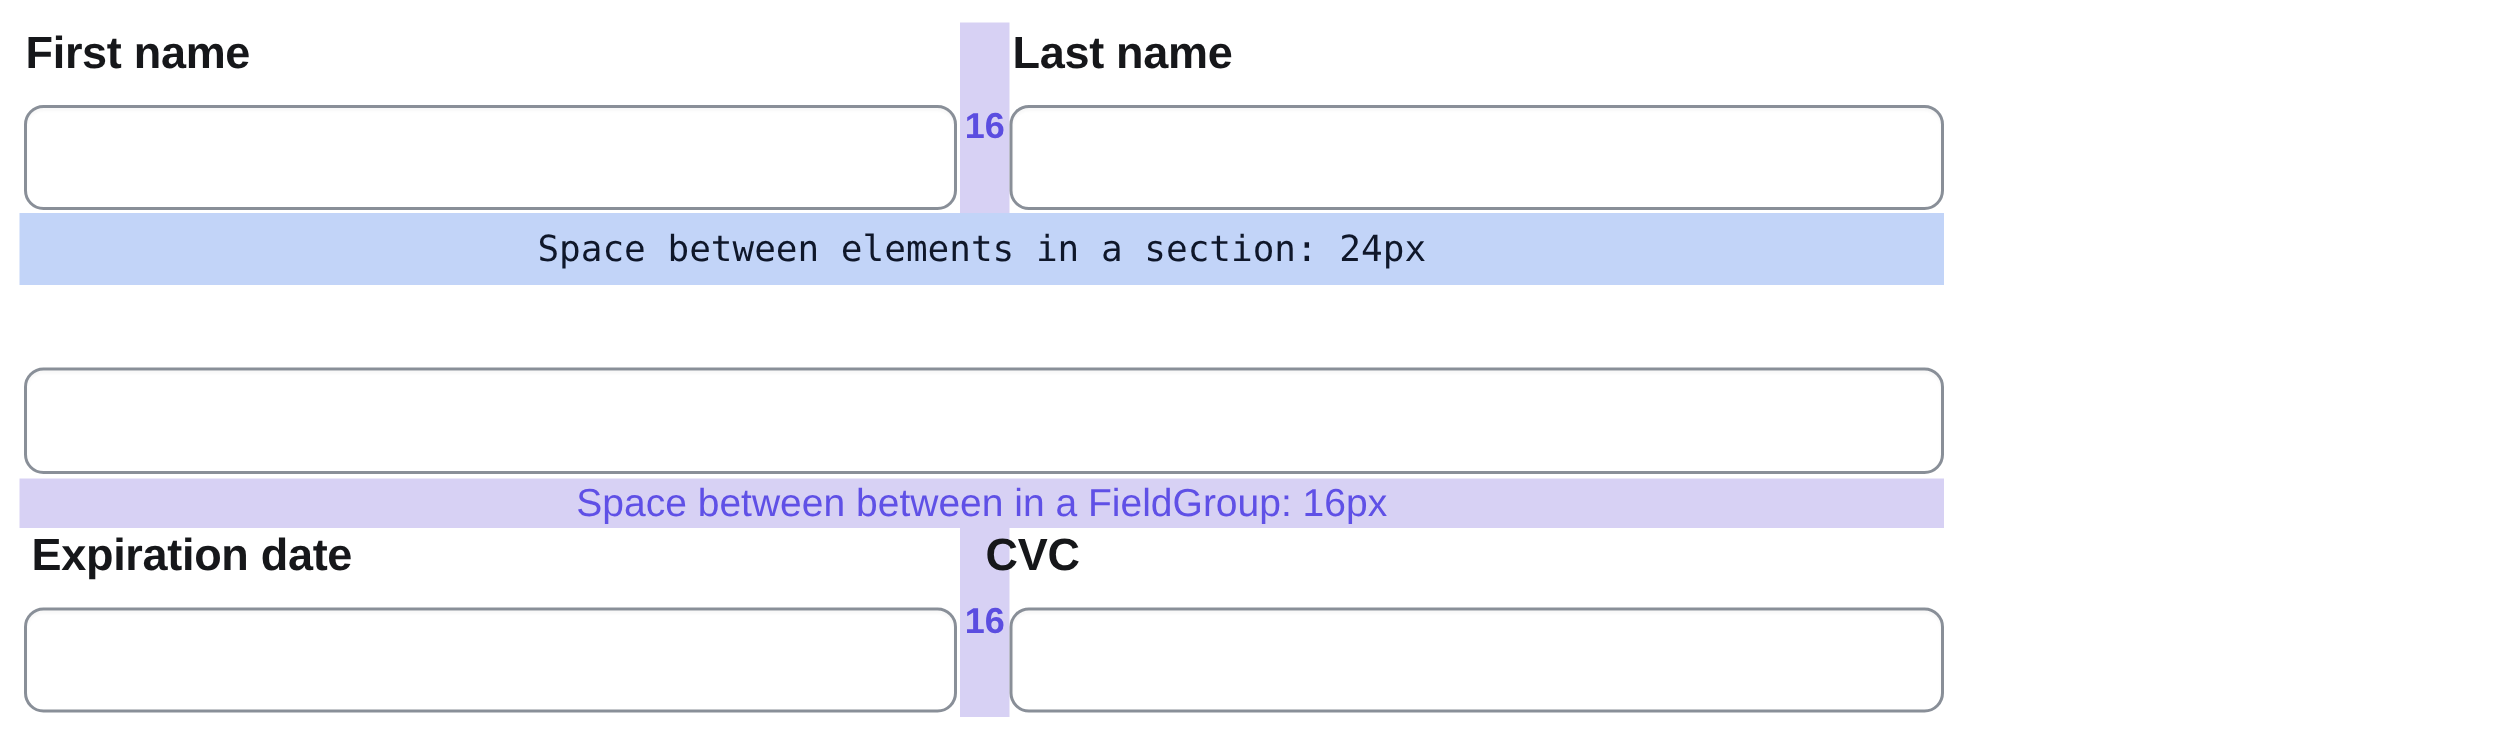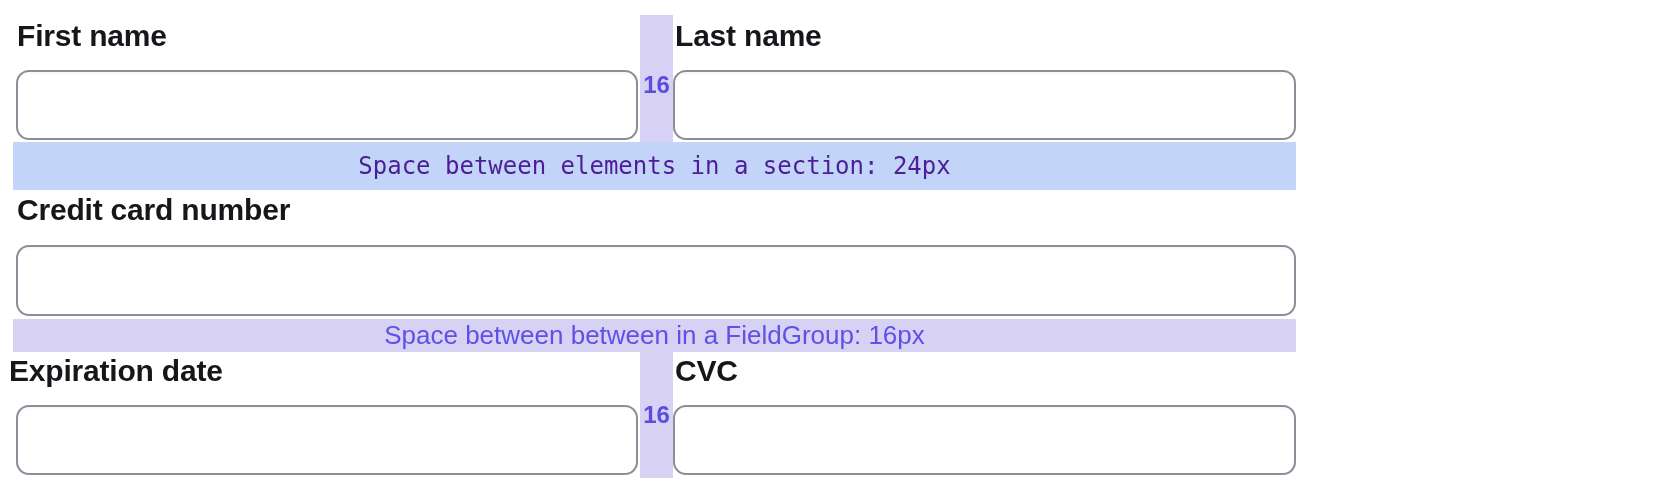--- a/index.html
+++ b/index.html
@@ -32,22 +32,22 @@
   
   .field-label {
     position: absolute;
     font-size: 30px; line-height: 36px; font-weight: 600;
     letter-spacing: -0.2px; color: #16171a;
     white-space: nowrap;
   }
   .lbl-first   { left: 17px;  top: 18px;  }
   .lbl-last    { left: 675px; top: 18px;  }
   .lbl-cc      { left: 17px;  top: 192px; }
-  .lbl-exp     { left: 9px;  top: 353px; }
-  .lbl-cvc     { left: 675px; top: 353px; }
+  .lbl-exp     { left: 21px;  top: 353px; }
+  .lbl-cvc     { left: 657px; top: 353px; }
 
   
   .text-input {
     position: absolute; height: 70px;
     background: #ffffff;
     border: 2px solid #898f98;
     border-radius: 13px;
     outline: none;
     font-family: "Liberation Sans", sans-serif;
     font-size: 28px; color: #16171a;
@@ -61,21 +61,21 @@
   .inp-cvc   { left: 673px; top: 405px; width: 623px;  }
 
   
   .band {
     position: absolute; left: 13px; width: 1283px;
     display: flex; align-items: center; justify-content: center;
   }
   .band.section {
     top: 142px; height: 48px;
     background: #c2d4f8;
-    color: #4c1d95;
+    color: #0f172a;
     font-family: "DejaVu Sans Mono", monospace;
     font-size: 24px;
   }
   .band.fieldgroup {
     top: 319px; height: 33px;
     background: #d7d1f4;
     color: #5f50e6;
     font-family: "Liberation Sans", sans-serif;
     font-size: 26px;
   }
@@ -92,21 +92,20 @@
 
   <input class="text-input inp-first" type="text" value="" style="">
   <input class="text-input inp-last" type="text" value="" style="">
 
   <div class="gap-num row1">16</div>
 
   <div class="band section">
     <span>Space between elements in a section: 24px</span>
   </div>
 
-  <div class="field-label lbl-cc">Credit card number</div>
   <input class="text-input inp-cc" type="text" value="" style="">
 
   <div class="band fieldgroup">
     <span>Space between between in a FieldGroup: 16px</span>
   </div>
 
   <div class="gap-col row2"></div>
 
   <div class="field-label lbl-exp">Expiration date</div>
   <div class="field-label lbl-cvc">CVC</div>

